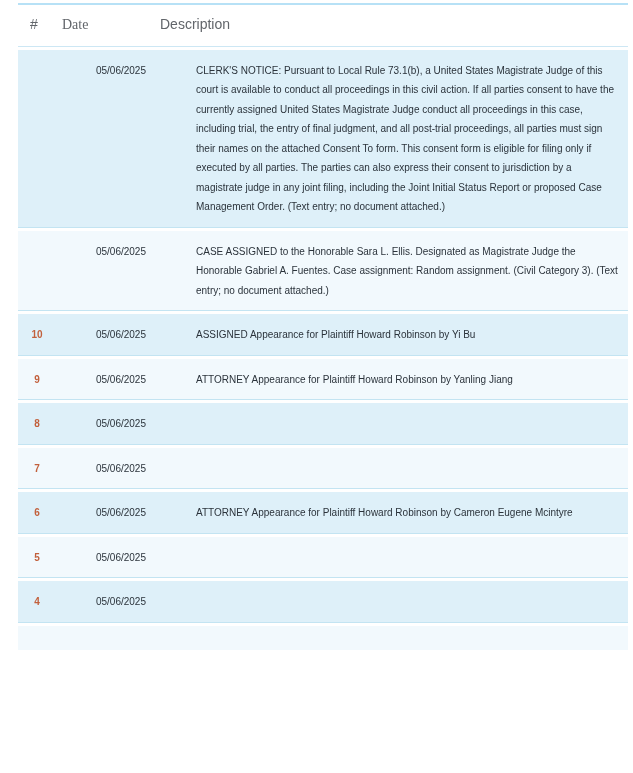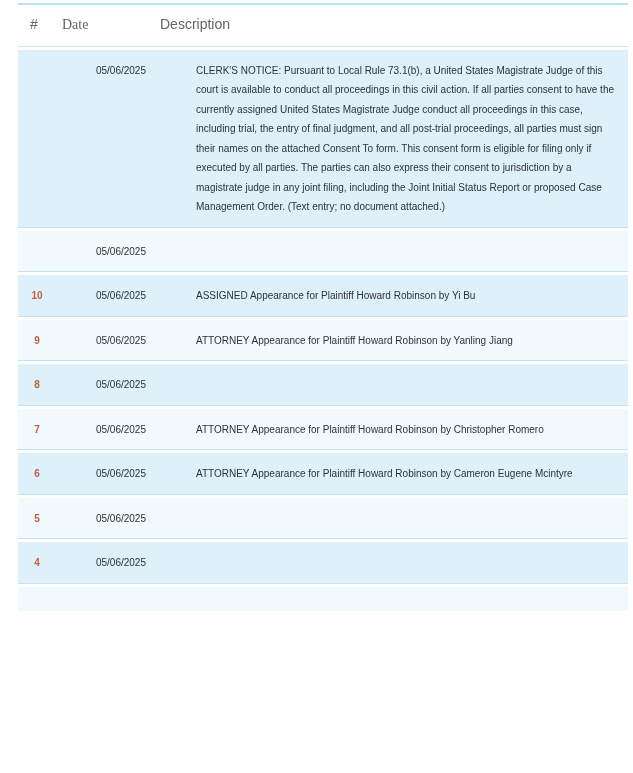--- a/index.html
+++ b/index.html
@@ -86,20 +86,21 @@
   <div>
   <div class="row row-blue">
     <div class="cell-num"></div>
     <div class="cell-date">05/06/2025</div>
     <div class="cell-desc">CLERK'S NOTICE: Pursuant to Local Rule 73.1(b), a United States Magistrate Judge of this court is available to conduct all proceedings in this civil action. If all parties consent to have the currently assigned United States Magistrate Judge conduct all proceedings in this case, including trial, the entry of final judgment, and all post-trial proceedings, all parties must sign their names on the attached Consent To form. This consent form is eligible for filing only if executed by all parties. The parties can also express their consent to jurisdiction by a magistrate judge in any joint filing, including the Joint Initial Status Report or proposed Case Management Order. (Text entry; no document attached.)</div>
   </div>
 
   <div class="row row-light">
     <div class="cell-num"></div>
     <div class="cell-date">05/06/2025</div>
+    <div class="cell-desc">CASE ASSIGNED to the Honorable Sara L. Ellis. Designated as Magistrate Judge the Honorable Gabriel A. Fuentes. Case assignment: Random assignment. (Civil Category 3). (Text entry; no document attached.)</div>
   </div>
 
   <div class="row row-blue">
     <div class="cell-num">10</div>
     <div class="cell-date">05/06/2025</div>
     <div class="cell-desc">ASSIGNED Appearance for Plaintiff Howard Robinson by Yi Bu</div>
   </div>
 
   <div class="row row-light">
     <div class="cell-num">9</div>
@@ -108,21 +109,20 @@
   </div>
 
   <div class="row row-blue">
     <div class="cell-num">8</div>
     <div class="cell-date">05/06/2025</div>
   </div>
 
   <div class="row row-light">
     <div class="cell-num">7</div>
     <div class="cell-date">05/06/2025</div>
-    <div class="cell-desc">ATTORNEY Appearance for Plaintiff Howard Robinson by Christopher Romero</div>
   </div>
 
   <div class="row row-blue">
     <div class="cell-num">6</div>
     <div class="cell-date">05/06/2025</div>
     <div class="cell-desc">ATTORNEY Appearance for Plaintiff Howard Robinson by Cameron Eugene Mcintyre</div>
   </div>
 
   <div class="row row-light">
     <div class="cell-num">5</div>

